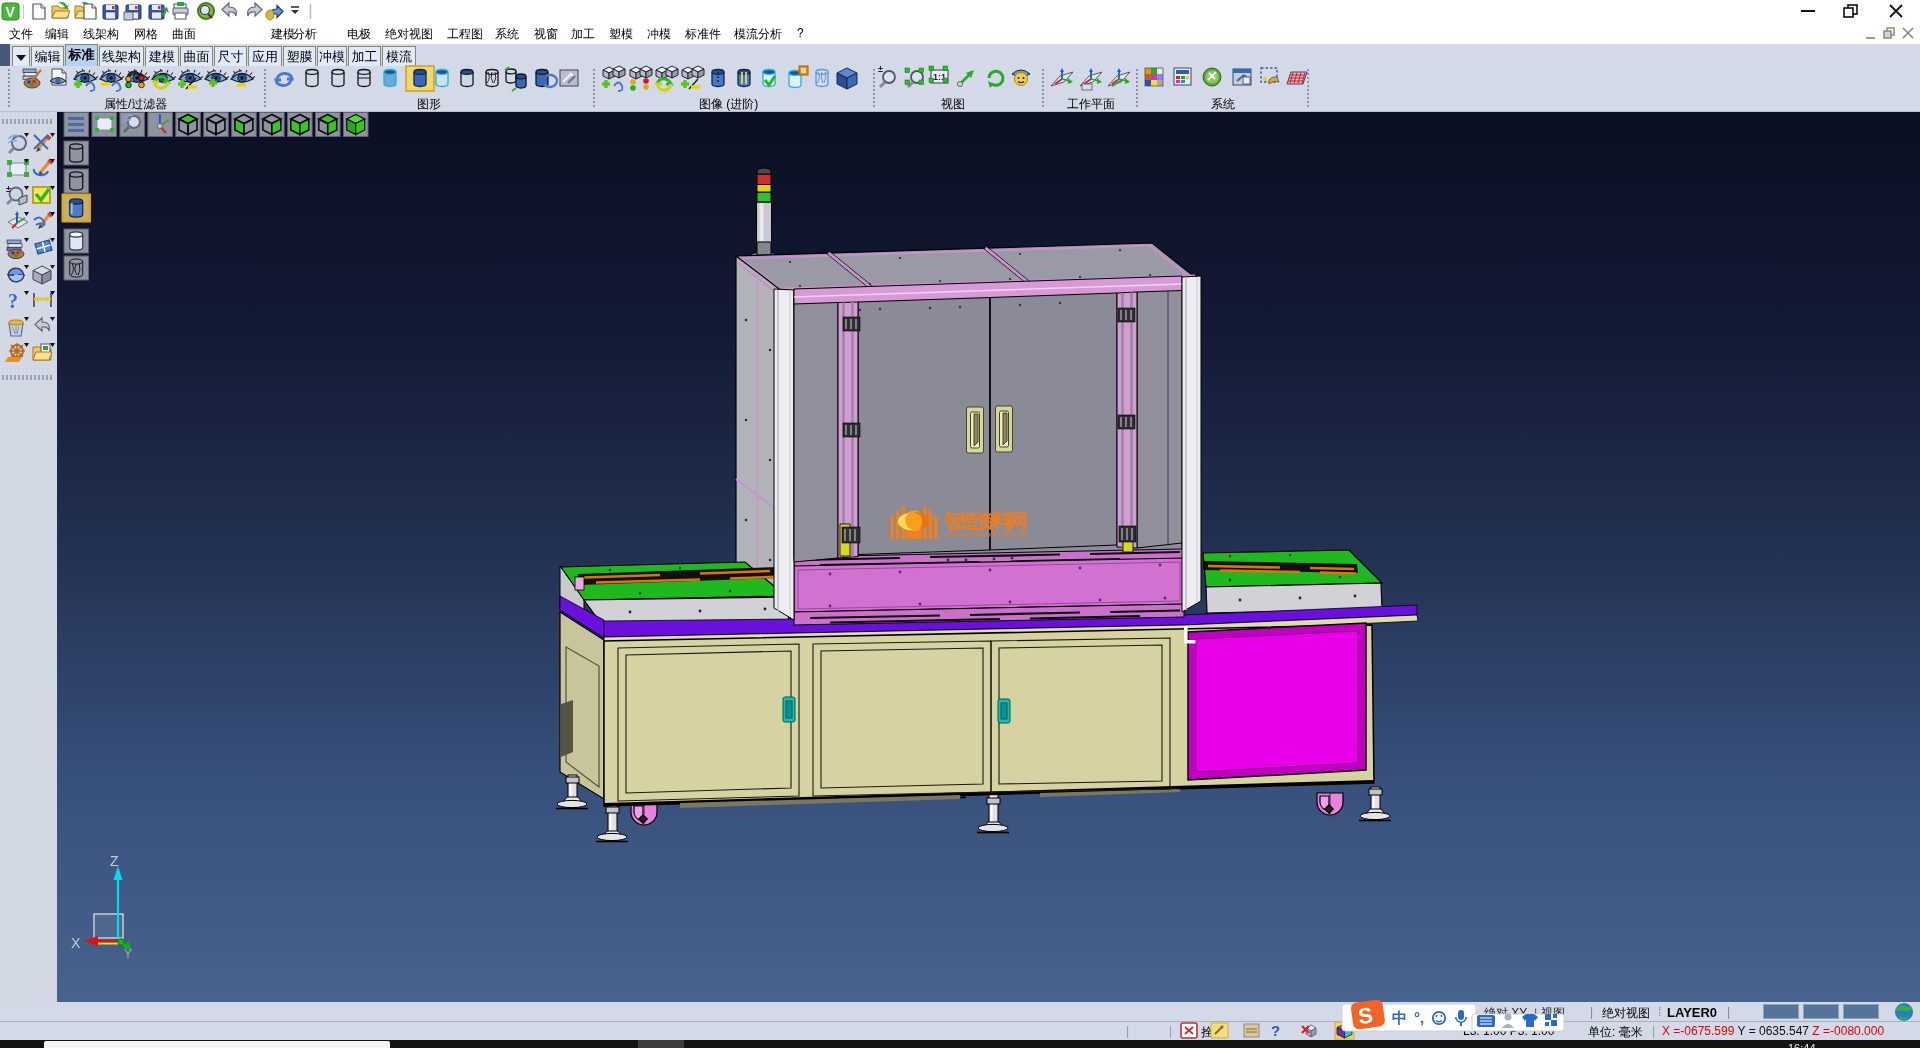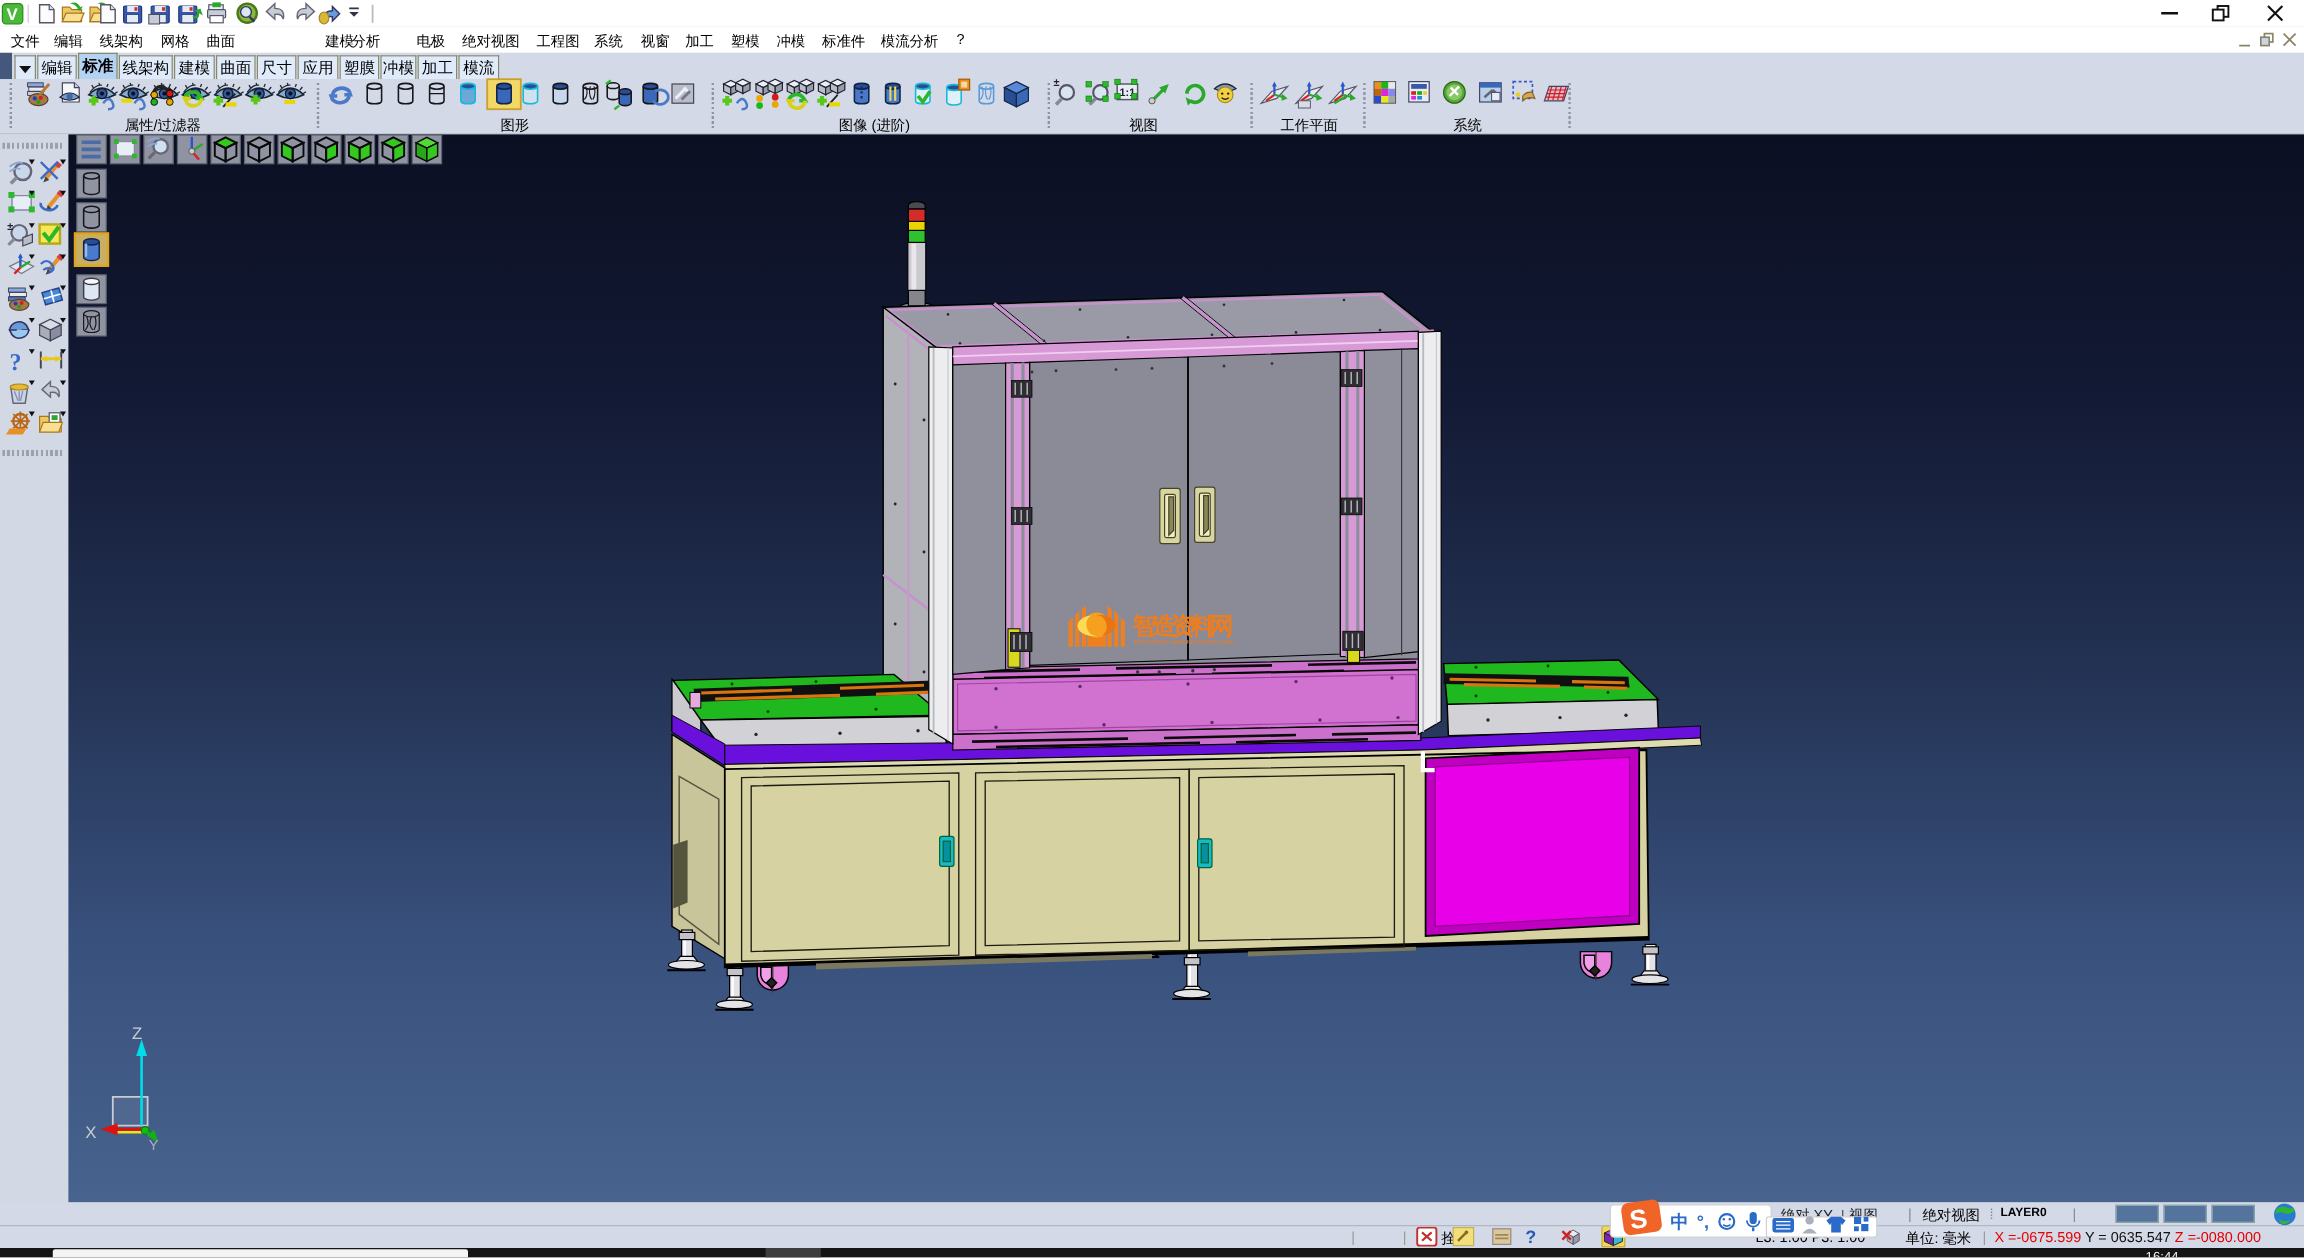--- a/index.html
+++ b/index.html
@@ -988,21 +988,21 @@
         <path d="M72.2,264 q3,6 -1,11 M76.2,264 q-3,6 1,11 M79.2,264 q2,6 -1,11"></path>
           </g>
         </g>
   </svg>
   </div>
   <div id="status1">
     <span class="s1t" style="left:1484px;color:#222">绝对 XY ⊥视图</span>
     <span class="s1t" style="left:1590px;color:#888">|</span>
     <span class="s1t" style="left:1602px">绝对视图</span>
     <span class="s1t" style="left:1658px;color:#888">⁞</span>
-    <span class="s1t" style="left:1667px;font-weight:bold;font-size:10px">LAYER0</span>
+    <span class="s1t" style="left:1667px;font-weight:bold;font-size:13px">LAYER0</span>
     <span class="s1t" style="left:1727px;color:#888">|</span>
     <div class="abs" style="left:1763px;top:2px;width:36px;height:15px;background:#54749e;border:1px solid #8aa"></div>
     <div class="abs" style="left:1803px;top:2px;width:36px;height:15px;background:#54749e;border:1px solid #8aa"></div>
     <div class="abs" style="left:1843px;top:2px;width:36px;height:15px;background:#54749e;border:1px solid #8aa"></div>
     <svg class="abs" style="left:1893px;top:0" width="22" height="20">
       <circle cx="11" cy="10" r="9" fill="#2a7ad0"></circle>
       <path d="M4,6 q4,-4 8,-2 q4,2 6,0 l1,3 q-4,4 -8,2 q-5,-2 -8,1 z" fill="#2fb82f"></path>
       <path d="M6,14 q5,3 10,0 q-2,4 -6,4 q-3,0 -4,-4 z" fill="#2fb82f"></path>
     </svg>
   </div>

